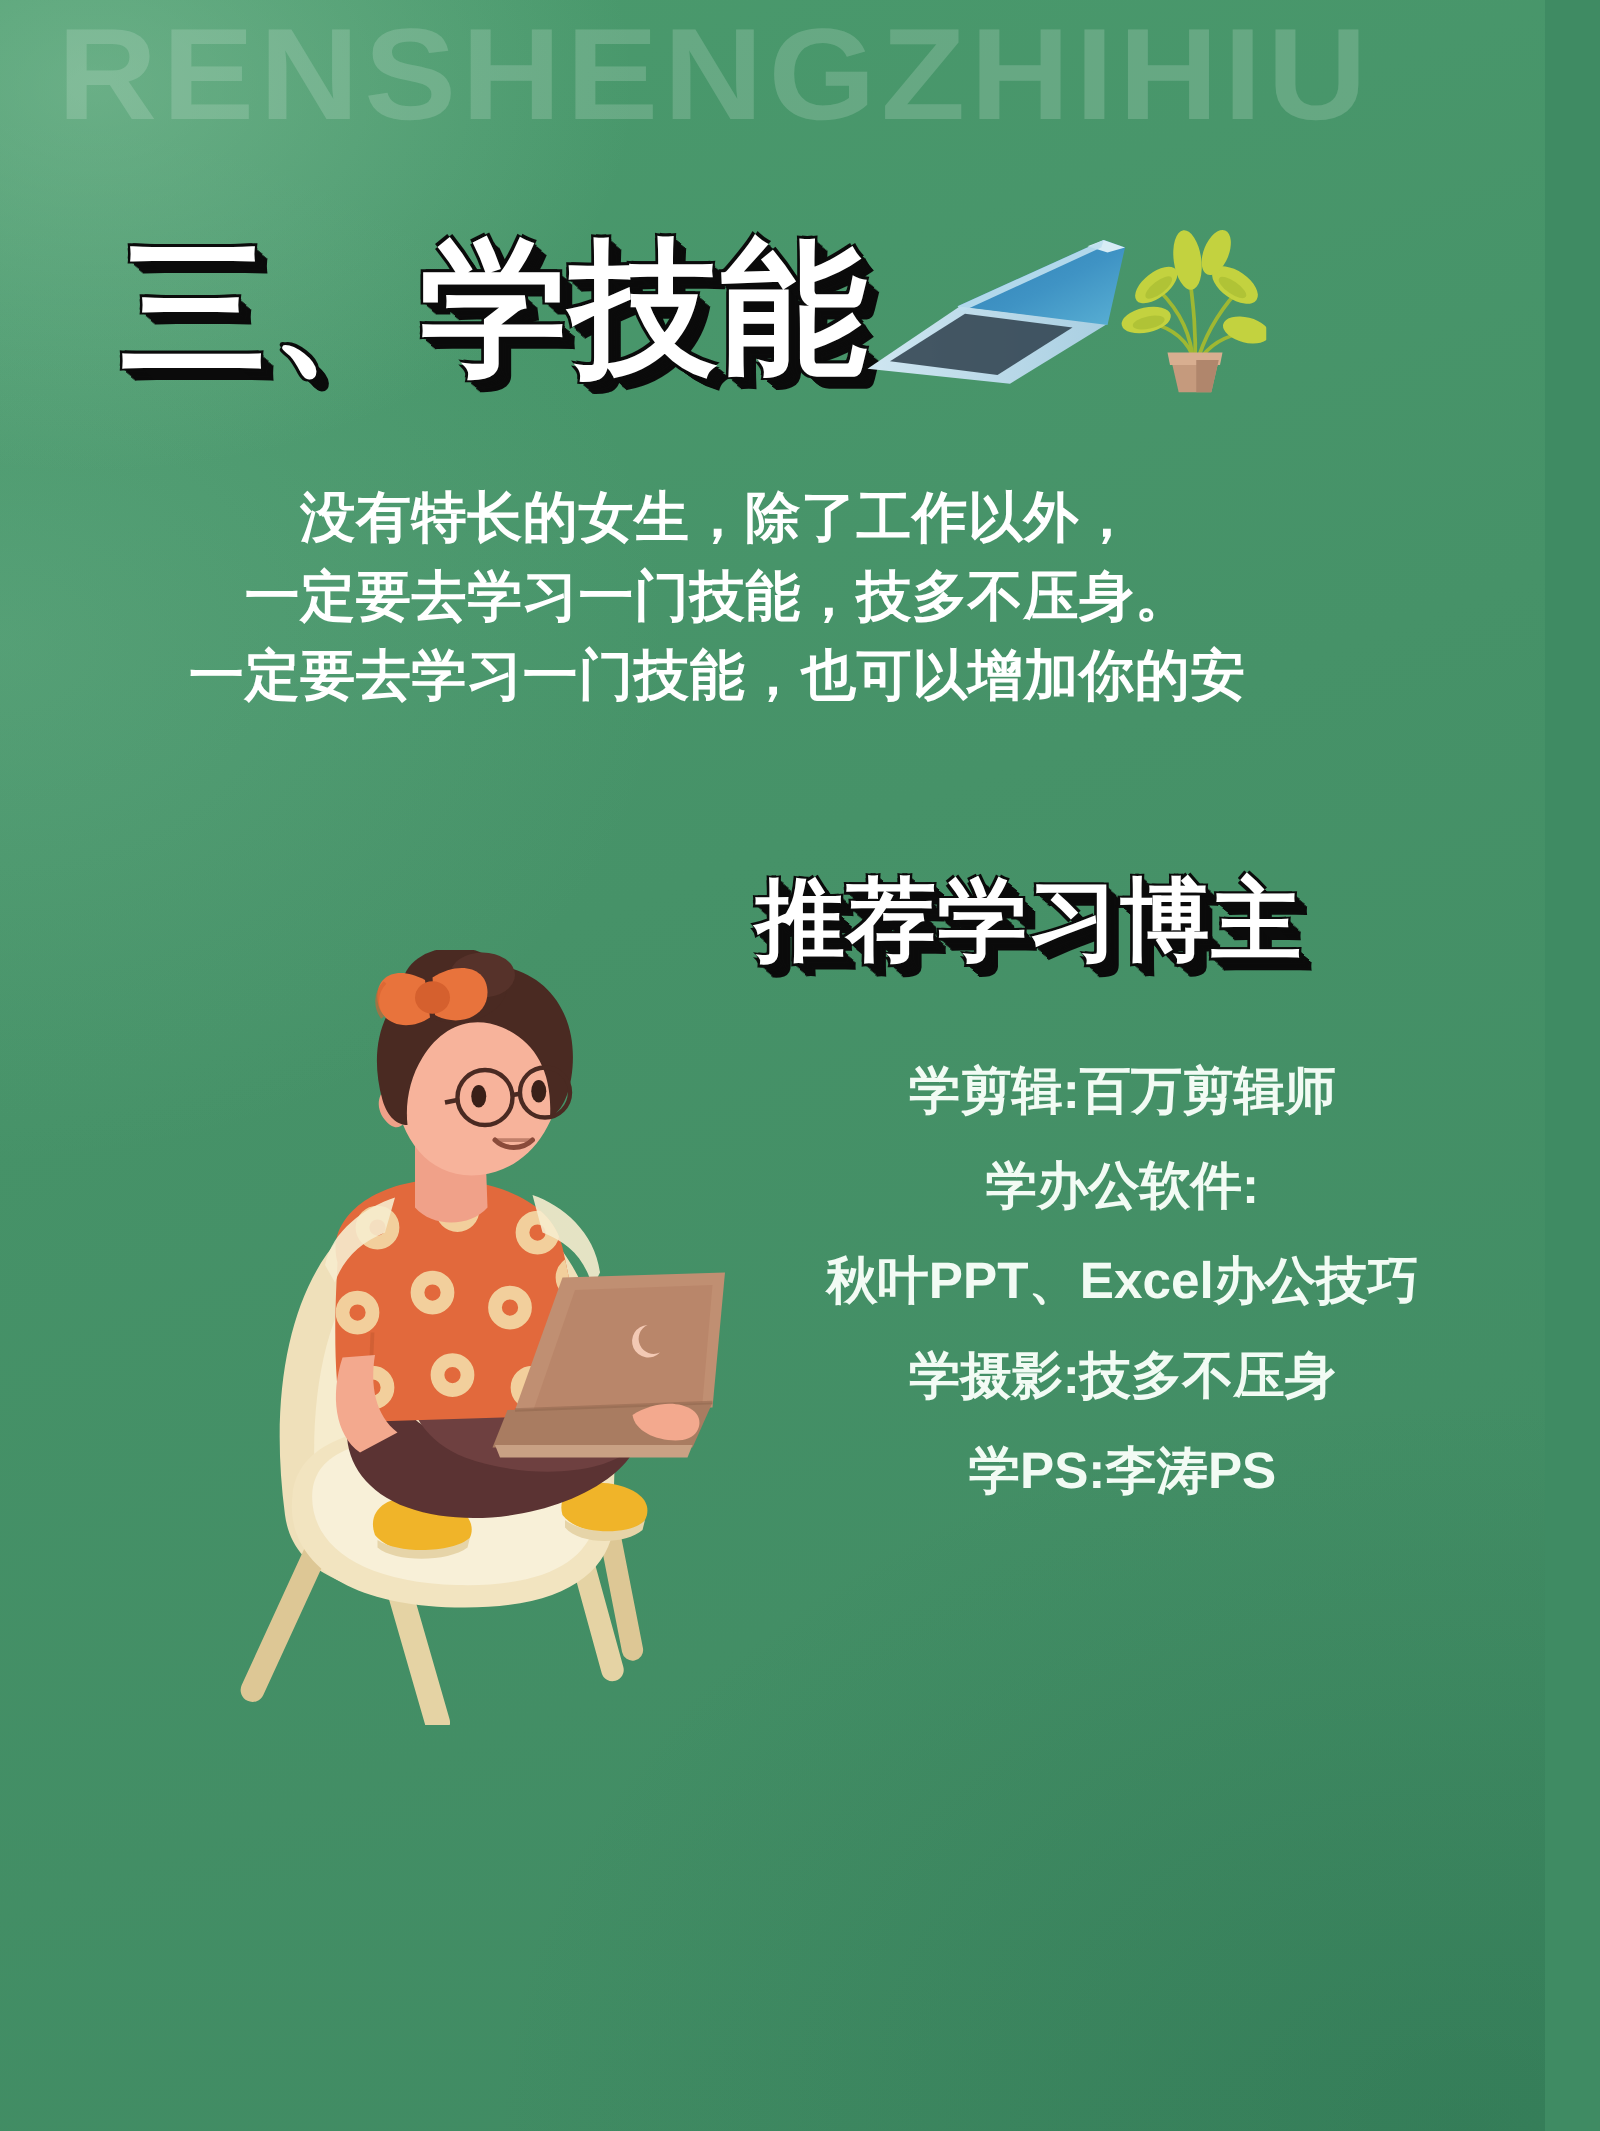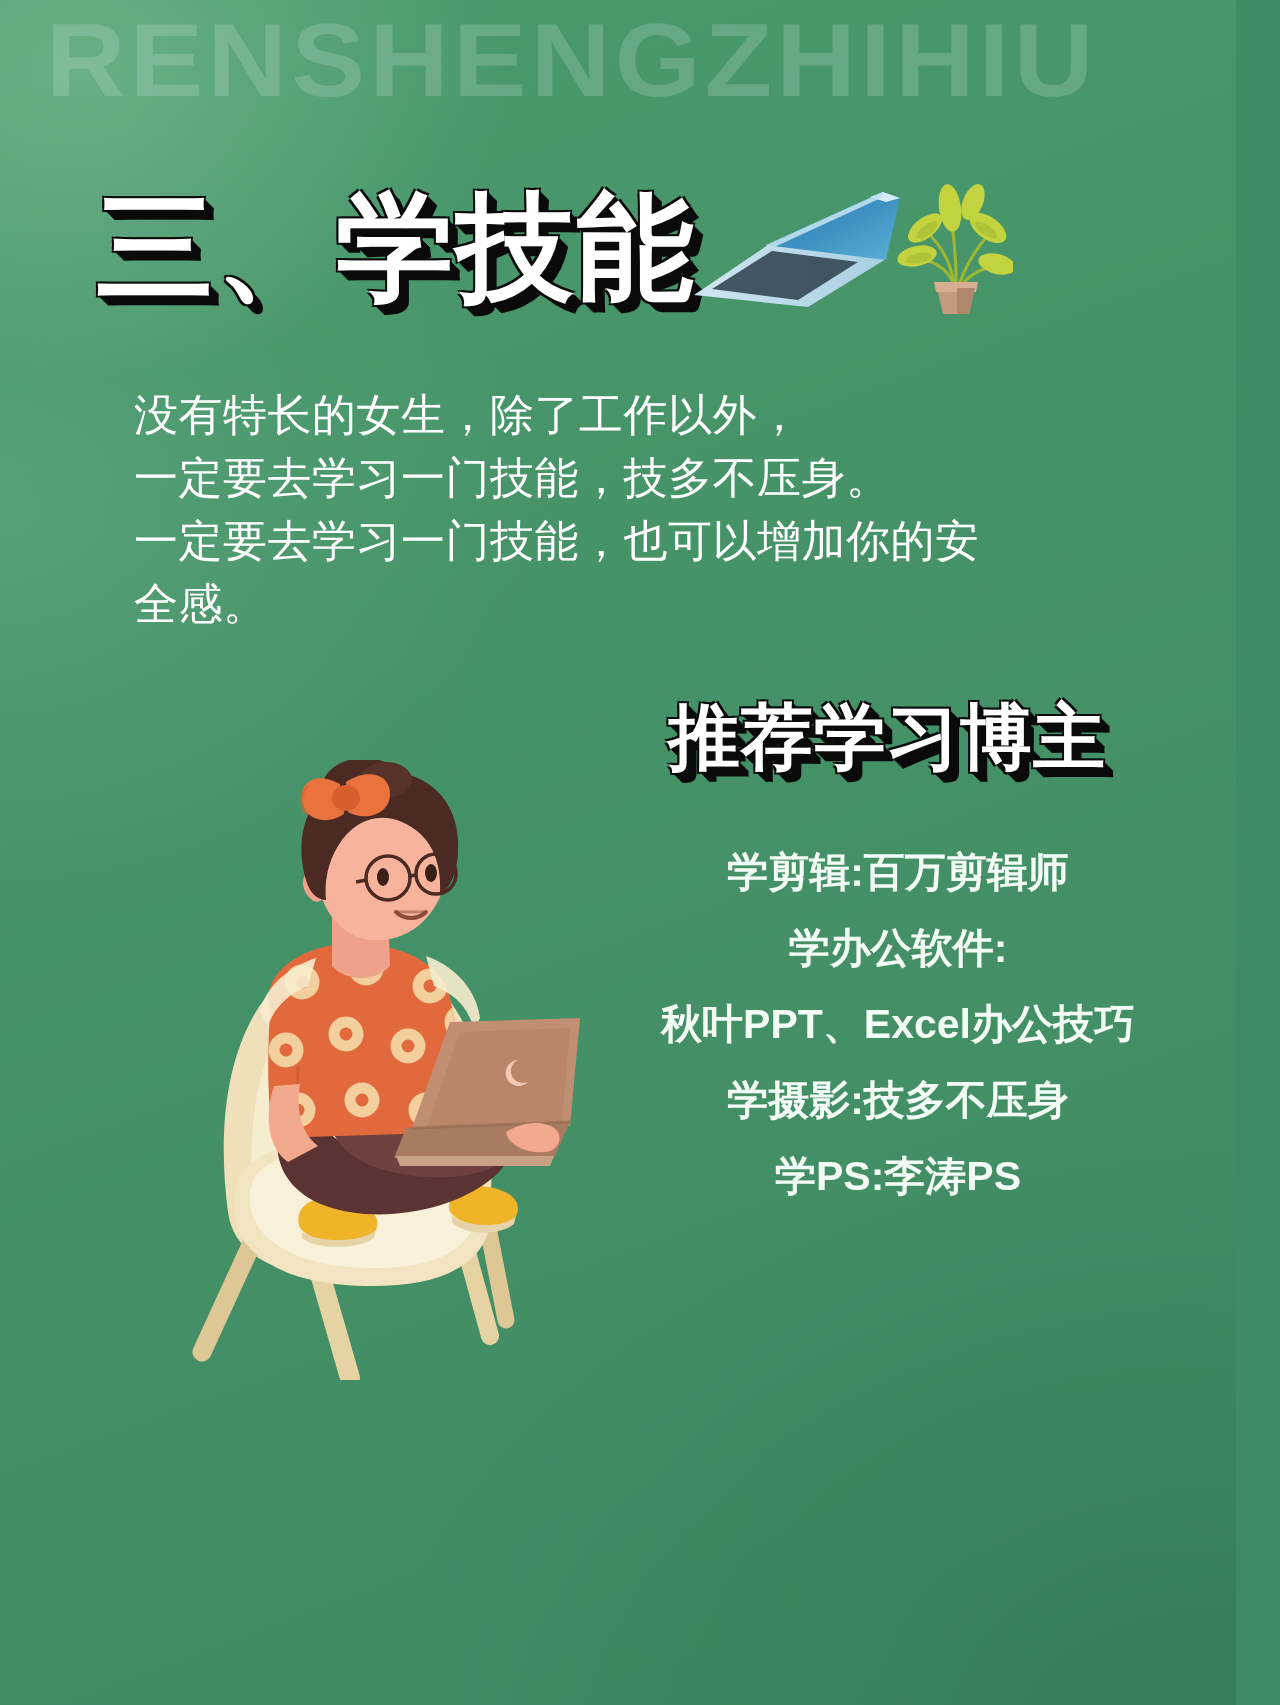--- a/index.html
+++ b/index.html
@@ -54,38 +54,39 @@
       -2px -2px 0 #0b0b0b, 2px -2px 0 #0b0b0b, -2px 2px 0 #0b0b0b;
   }
   #main-title {
     left: 96px;
     top: 186px;
     font-size: 118px;
     letter-spacing: 2px;
     line-height: 1.05;
   }
   #section-heading {
-    left: 668px;
+    left: 604px;
     top: 700px;
     font-size: 72px;
     letter-spacing: 1px;
     line-height: 1.05;
   }
 
   
   .body-copy {
     position: absolute;
     left: 134px;
     top: 384px;
     width: 880px;
     color: #ffffff;
     font-size: 44px;
-    font-weight: 400;
+    font-weight: 700;
     line-height: 1.43;
     letter-spacing: 0.5px;
+    text-align: center;
   }
   .body-copy .line { display: block; white-space: nowrap; }
 
   
   .blogger-list {
     position: absolute;
     left: 638px;
     top: 852px;
     width: 520px;
     text-align: center;
@@ -168,21 +169,20 @@
       <path d="M44 116 L82 116 L76 142 L50 142 Z" fill="#c59a7d"></path>
       <path d="M41 110 L85 110 L83 120 L43 120 Z" fill="#d8ae90"></path>
       <path d="M64 116 L82 116 L76 142 L64 142 Z" fill="#b0866c"></path>
     </svg>
   </div>
 
   <div class="body-copy">
     <span class="line">没有特长的女生，除了工作以外，</span>
     <span class="line">一定要去学习一门技能，技多不压身。</span>
     <span class="line">一定要去学习一门技能，也可以增加你的安</span>
-    <span class="line">全感。</span>
   </div>
 
   <div class="shadow-title" id="section-heading">推荐学习博主</div>
 
   <div class="blogger-list">
     <span class="item">学剪辑:百万剪辑师</span>
     <span class="item">学办公软件:</span>
     <span class="item">秋叶PPT、Excel办公技巧</span>
     <span class="item">学摄影:技多不压身</span>
     <span class="item">学PS:李涛PS</span>

